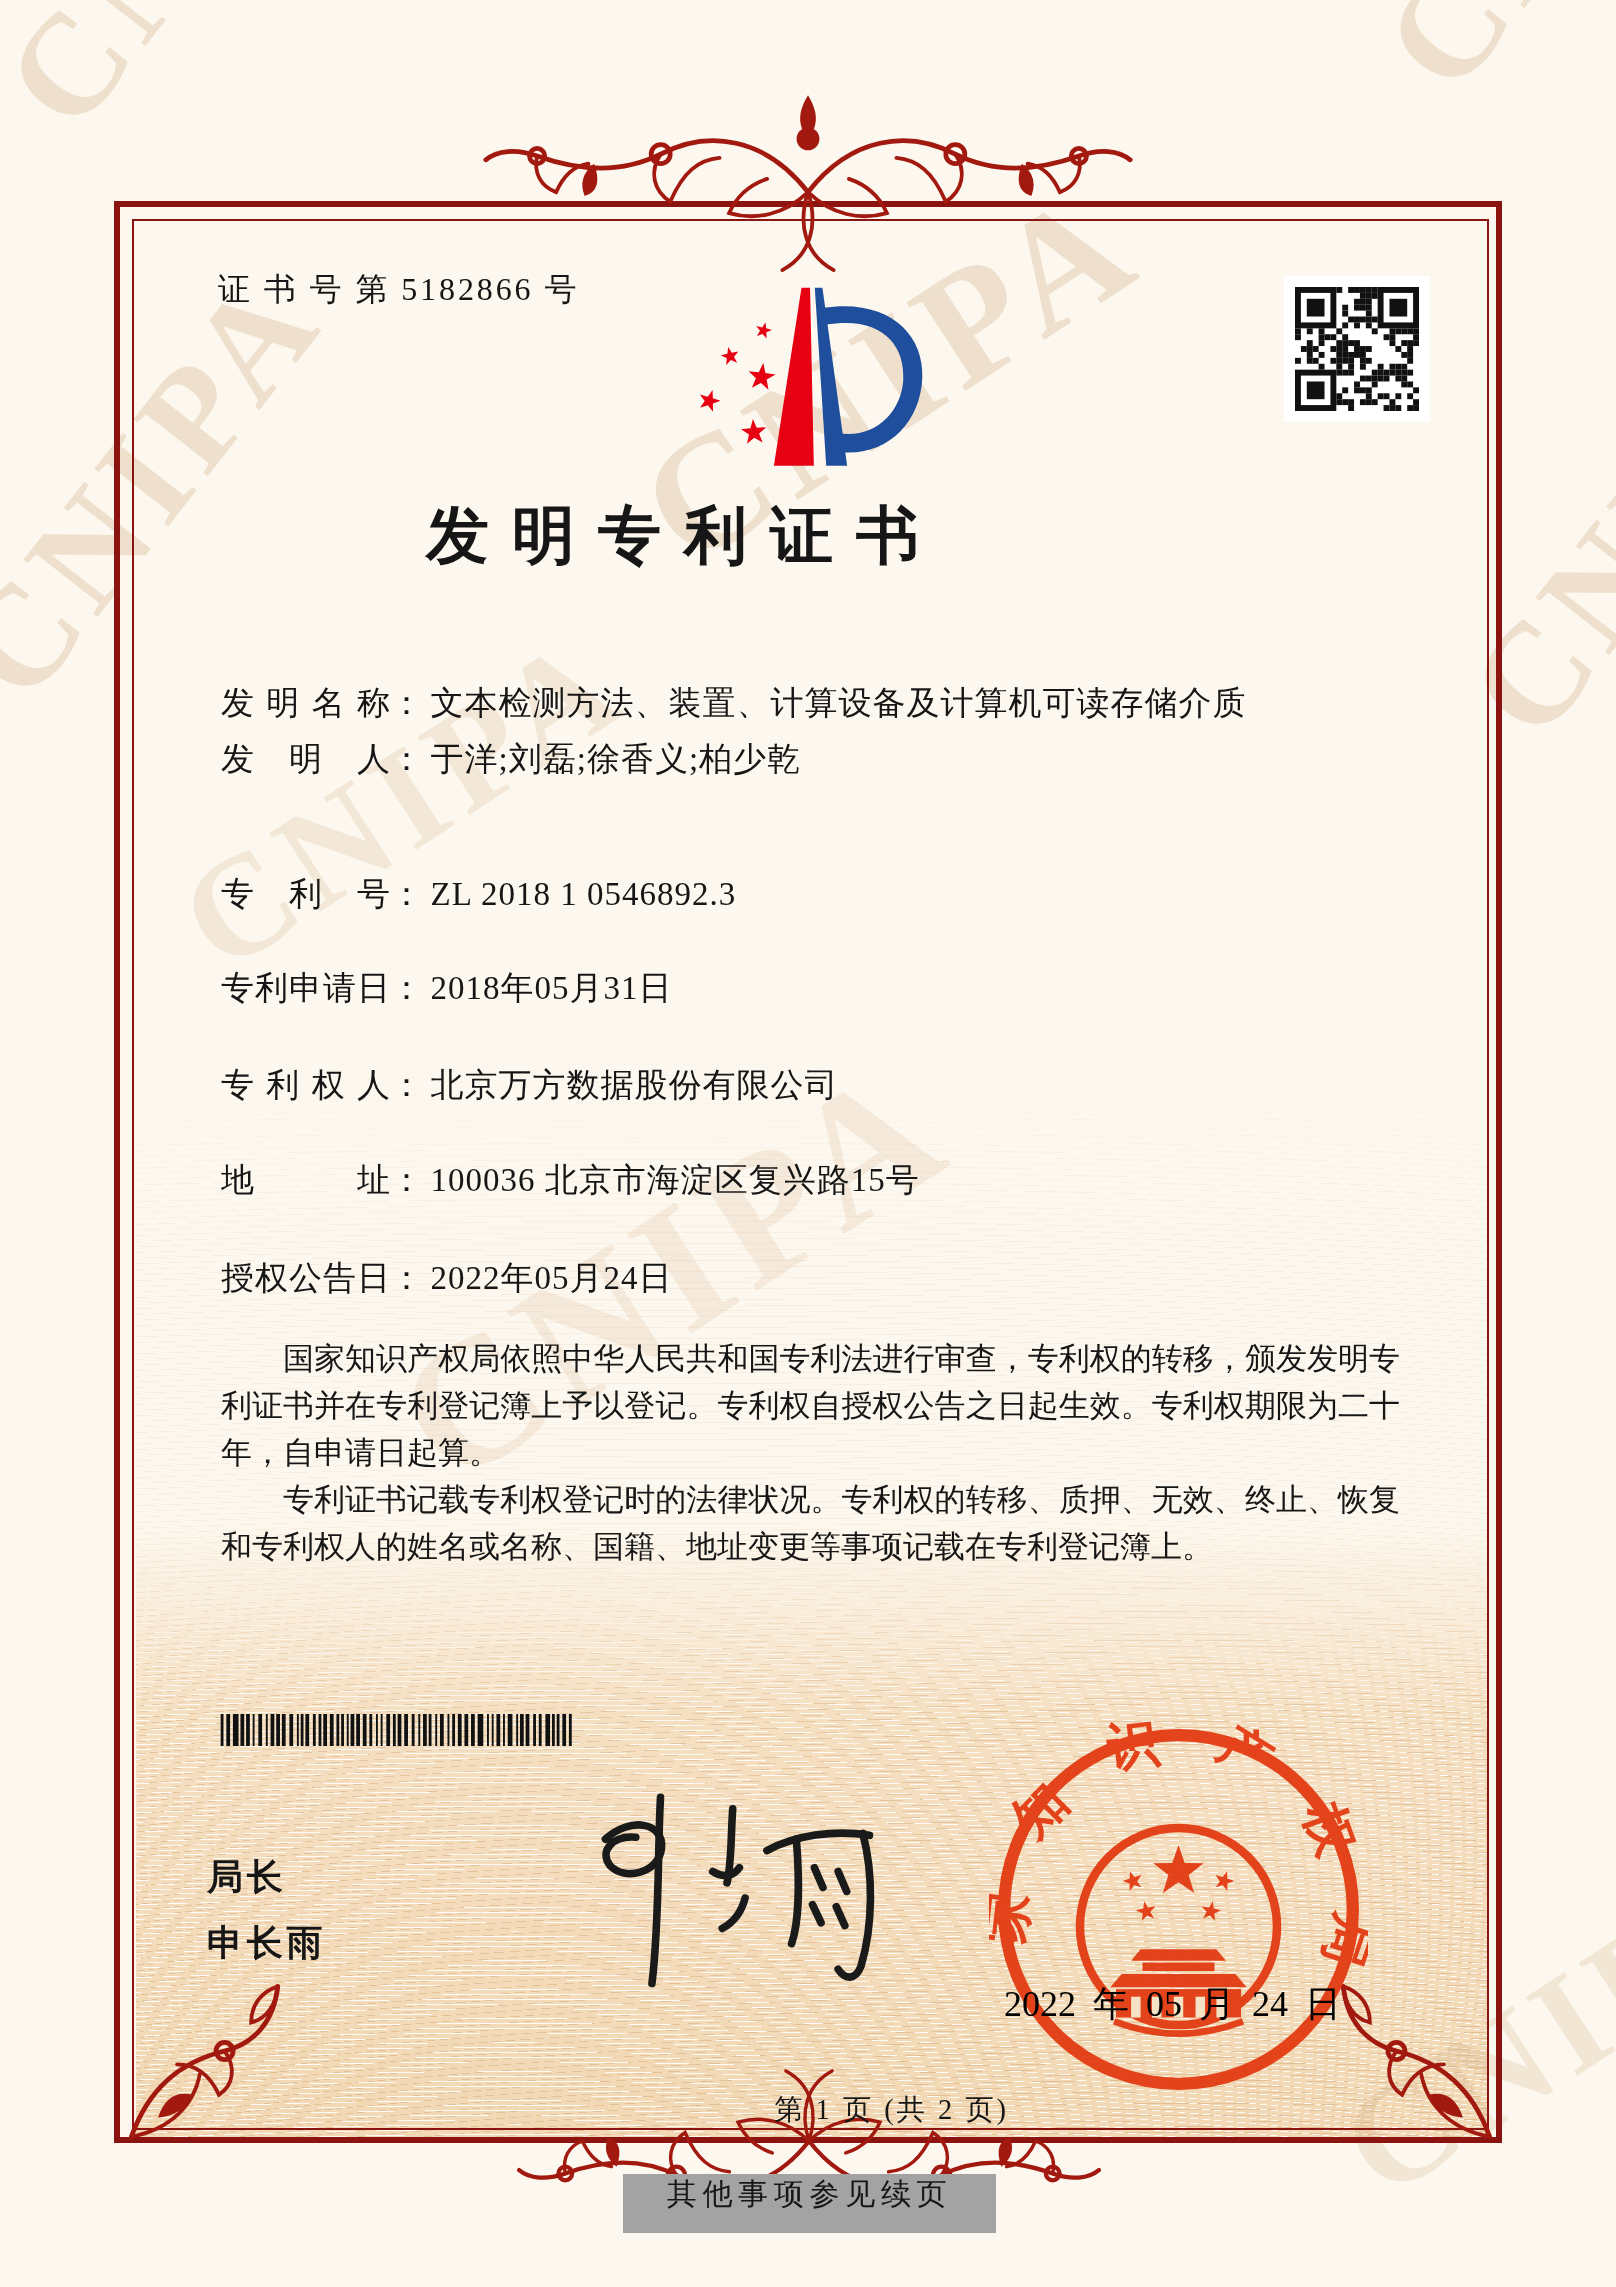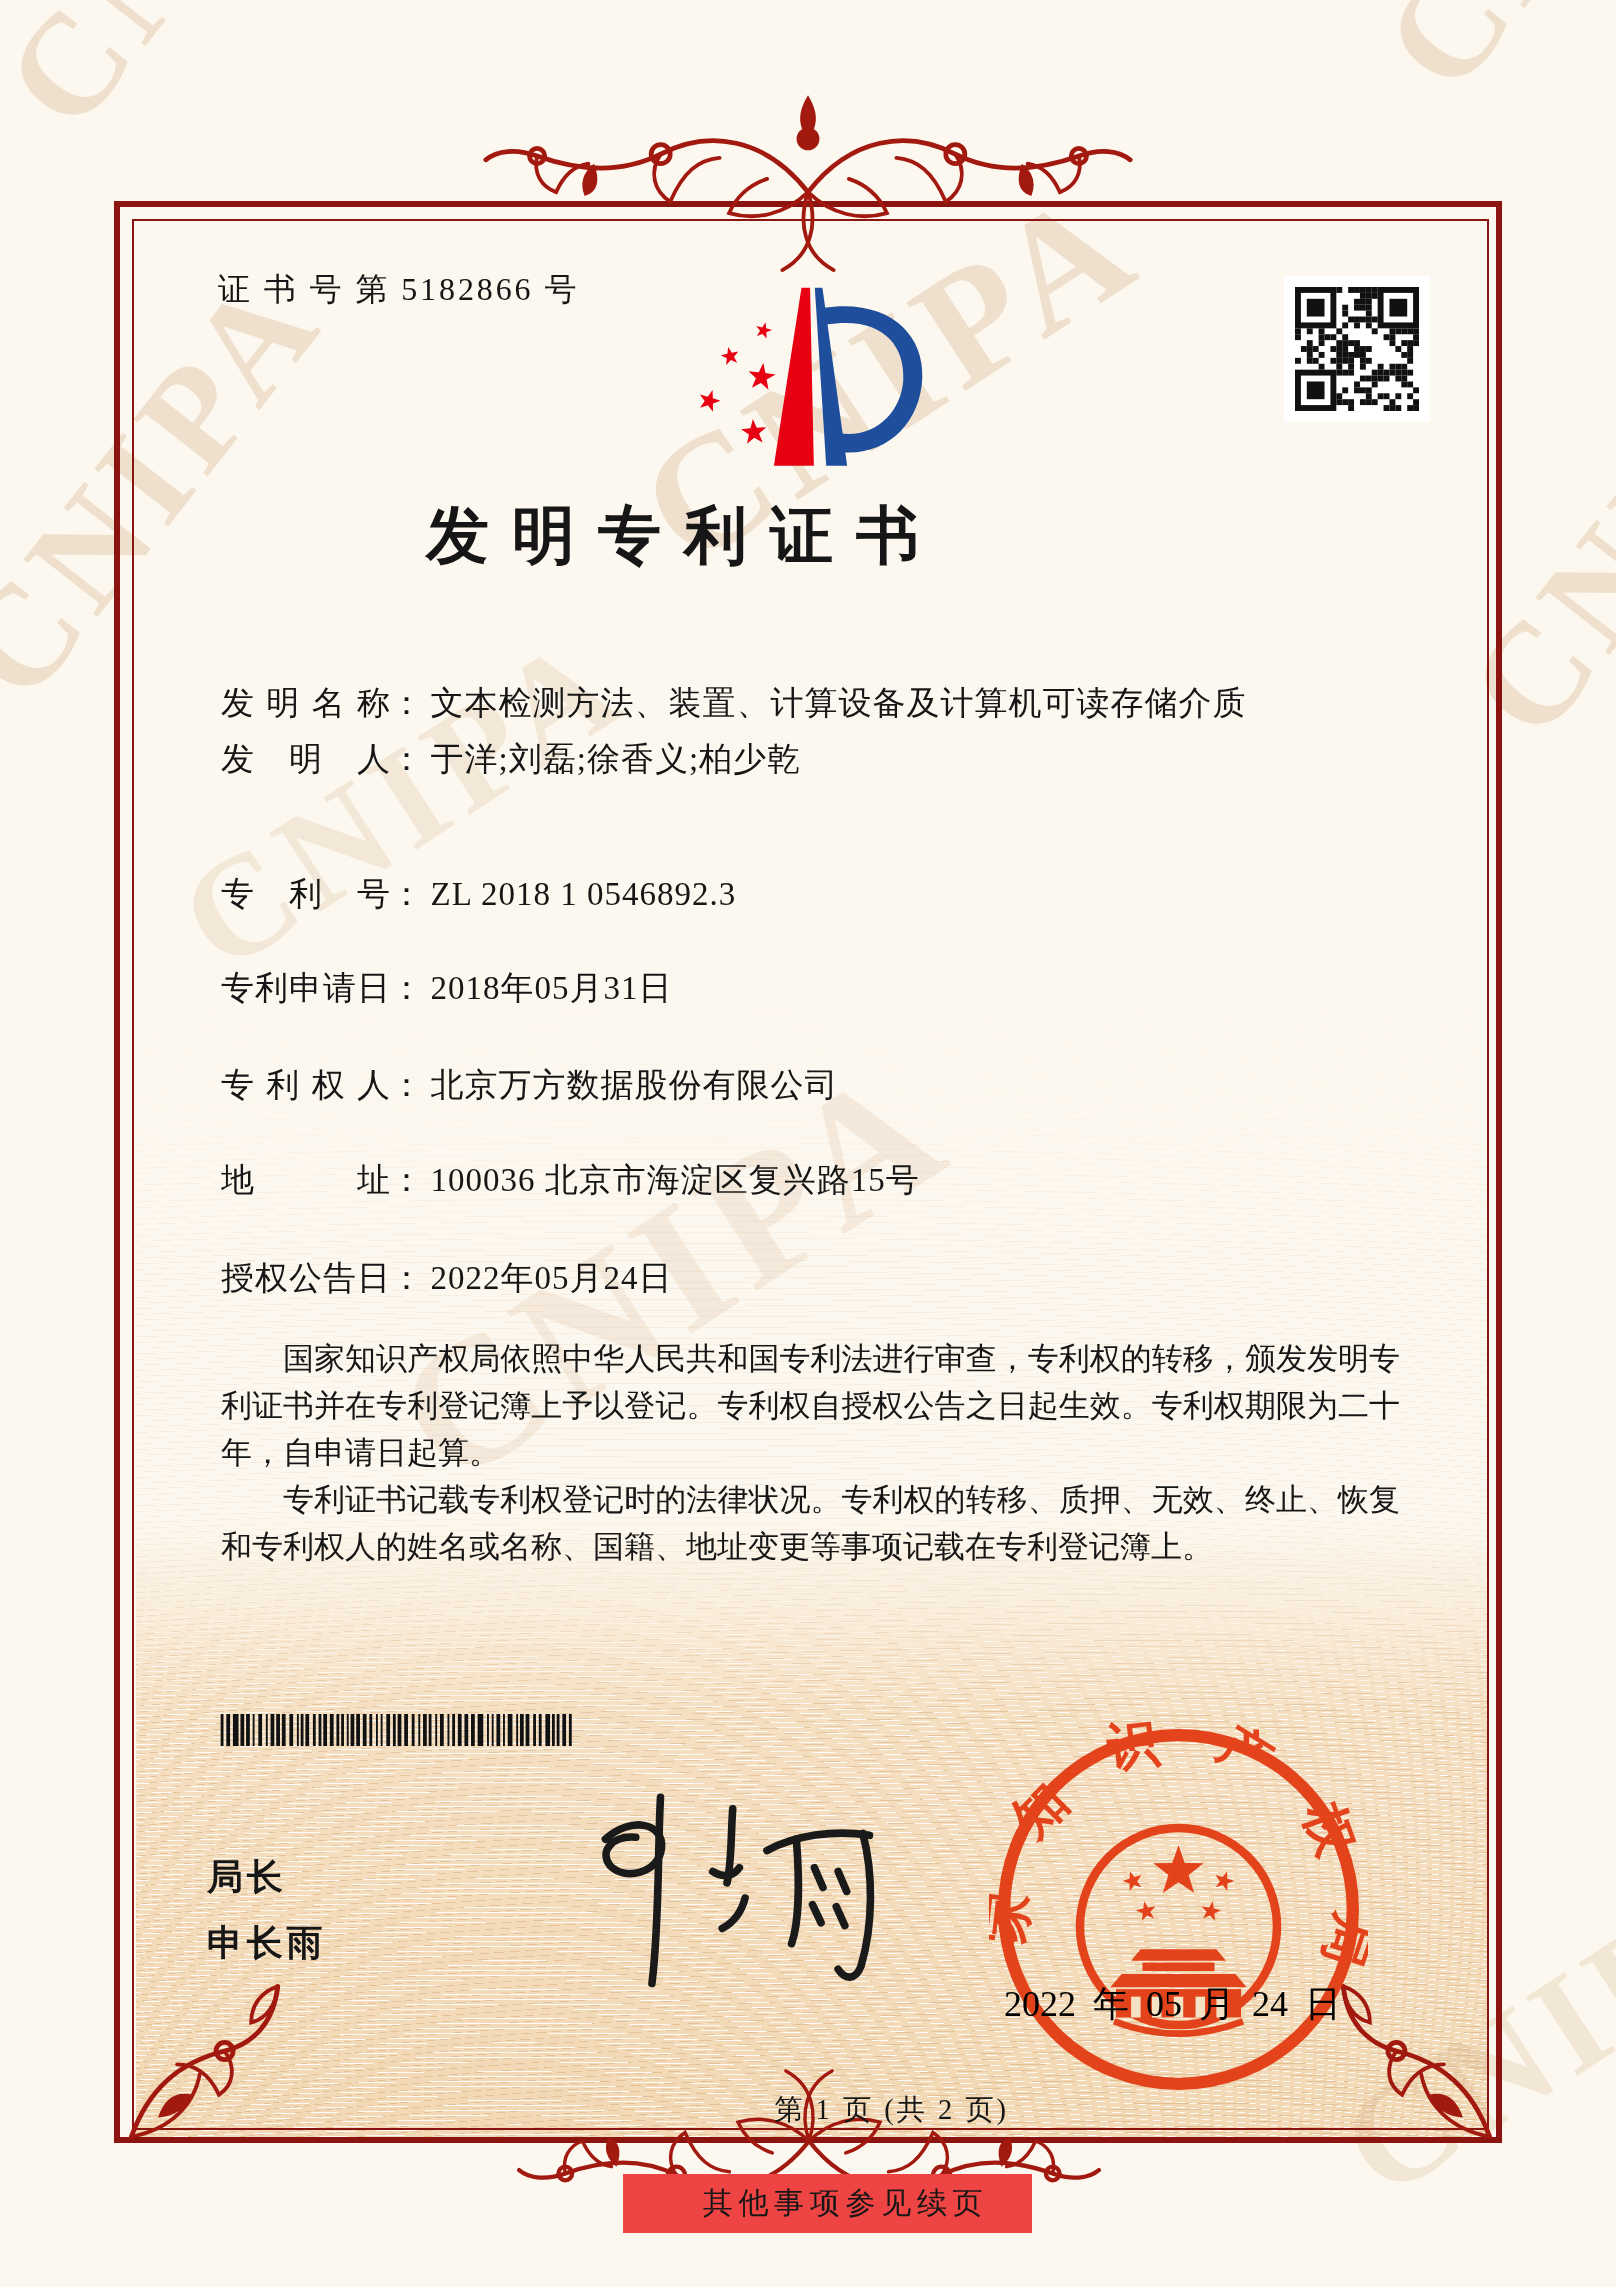--- a/index.html
+++ b/index.html
@@ -51,22 +51,22 @@
   .dir-name{left:207px;top:1919px;font-size:36px;font-weight:bold;z-index:6;
             font-family:"Liberation Sans","DejaVu Sans",sans-serif;letter-spacing:3.8px;}
   .sig{left:518px;top:1780px;z-index:6;}
   
   .seal{left:989px;top:1720px;z-index:6;}
   .seal-date{left:1004px;top:1980px;width:337px;font-size:36px;color:#000;z-index:7;
              text-align:justify;text-align-last:justify;text-justify:inter-character;}
   
   .page-info{left:533px;top:2091px;width:476px;text-align:right;font-size:28.5px;
              letter-spacing:2.9px;z-index:6;}
-  .cont-box{left:623px;top:2174px;width:373px;height:59px;background:#ef4444;z-index:8;
-            display:flex;align-items:center;justify-content:center;padding-left:36px;}
+  .cont-box{left:623px;top:2174px;width:373px;height:59px;background:#a3a3a3;z-index:8;
+            display:flex;align-items:flex-start;justify-content:center;}
   .cont-text{font-size:30px;letter-spacing:5.7px;}
   .orn{z-index:4;}
 </style>
 </head>
 <body>
 
 <div class="wm" style="left:-28.5px;top:57px;transform:rotate(-52deg);">CNIPA</div>
 <div class="wm" style="left:1351px;top:19px;transform:rotate(-52deg);">CNIPA</div>
 <div class="wm" style="left:609px;top:447px;transform:rotate(-33deg);font-size:162px;">CNIPA</div>
 <div class="wm" style="left:-76px;top:628px;transform:rotate(-52deg);">CNIPA</div>

